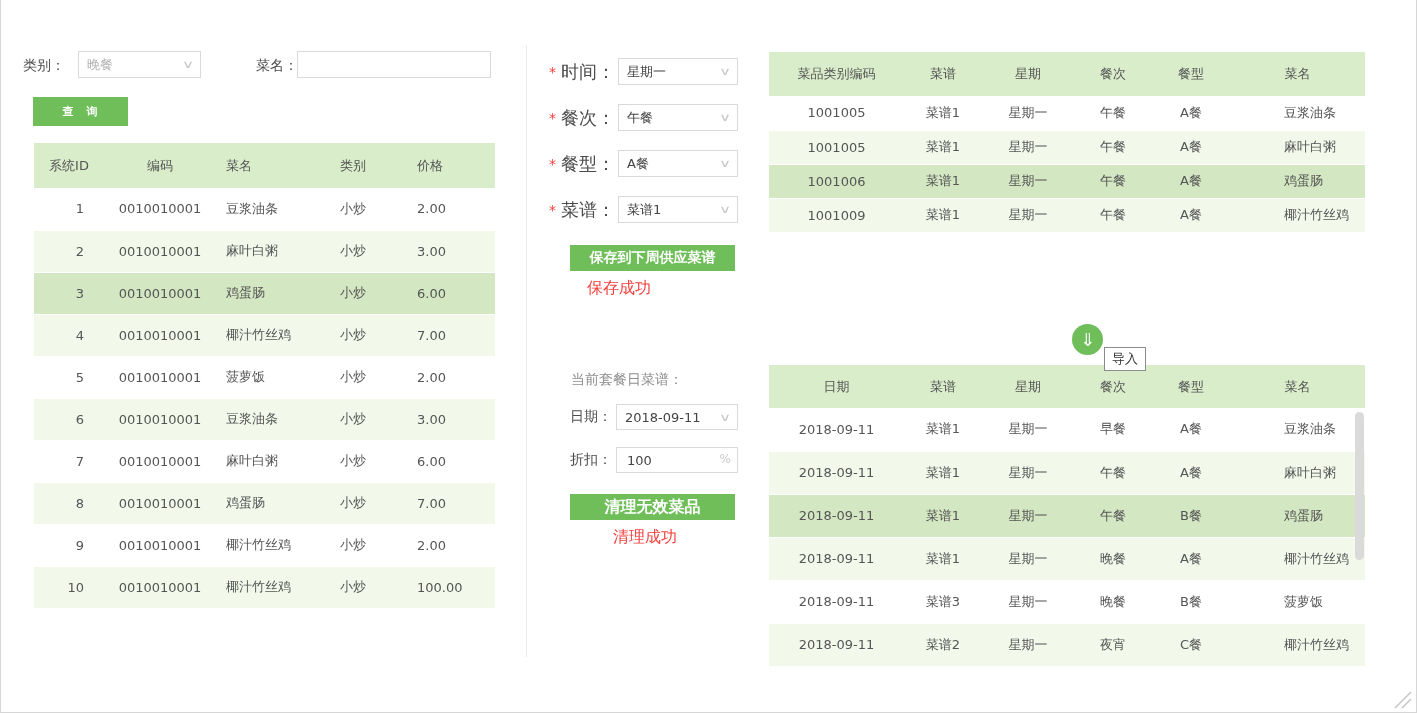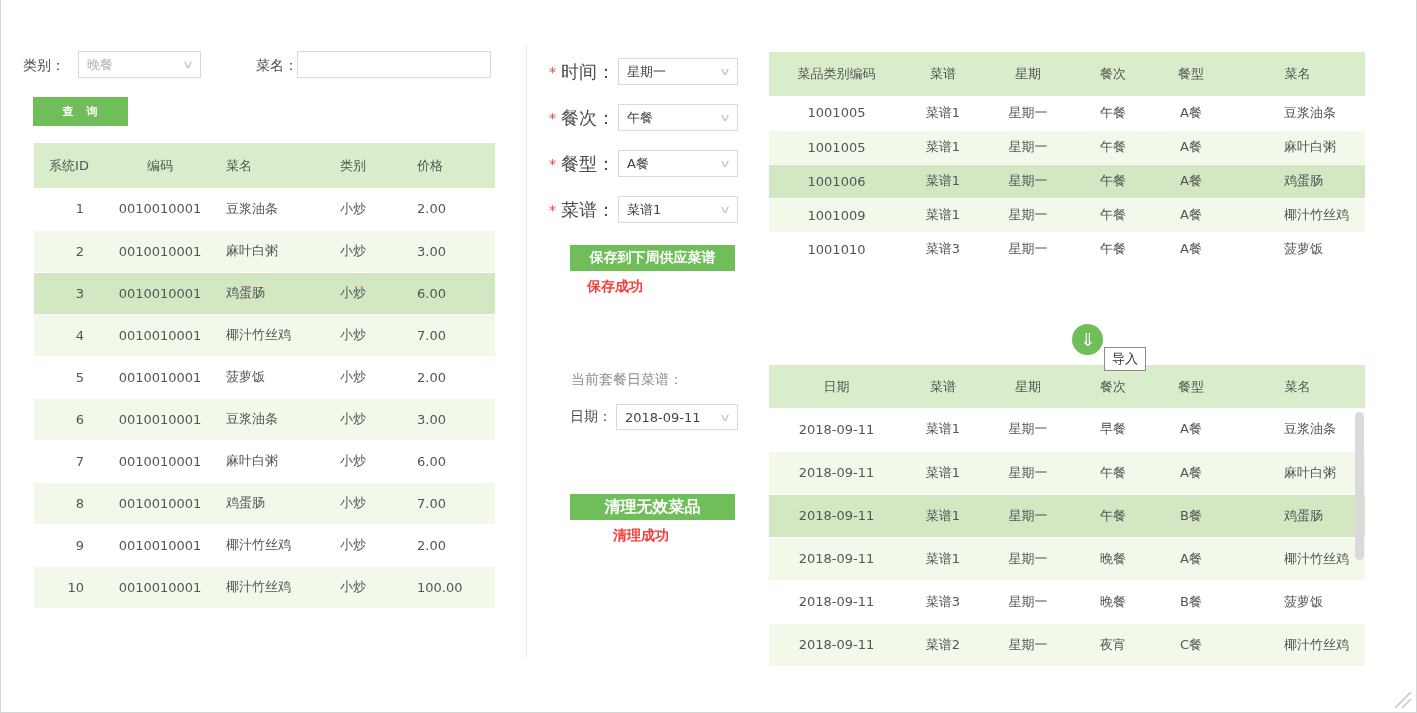--- a/index.html
+++ b/index.html
@@ -23,21 +23,21 @@
   .lbl{font-size:14px;color:#4c4c4c;white-space:nowrap;}
   .sel{height:27px;border:1px solid #d9d9d9;background:#fff;display:flex;align-items:center;
     justify-content:space-between;padding:0 8px;cursor:pointer;}
   .sel .val{font-size:13px;color:#444;}
   .sel .val.muted{color:#b3b3b3;}
   .chev{color:#c8c8c8;font-size:11px;transform:scaleX(1.5);}
   .text-input{height:27px;border:1px solid #d9d9d9;padding:0 8px;font-size:13px;color:#444;outline:none;
     font-family:"DejaVu Sans","Liberation Sans",sans-serif;}
   .btn{border:none;background:var(--green-button);color:#fff;font-size:11px;font-weight:600;cursor:pointer;
     letter-spacing:1px;font-family:"DejaVu Sans","Liberation Sans",sans-serif;}
-  .status-red{color:var(--status-red);font-size:14px;font-weight:700;}
+  .status-red{color:var(--status-red);font-size:16px;font-weight:400;}
 
   
   table.tbl{position:absolute;border-collapse:collapse;table-layout:fixed;}
   .tbl th{background:var(--header-green);font-weight:normal;color:#555;font-size:13px;text-align:center;}
   .tbl td{color:#555;font-size:13px;text-align:center;border-bottom:1px solid #fff;}
   .tbl tbody tr{background:#fff;cursor:pointer;}
   .tbl tbody tr:nth-child(even){background:var(--row-light);}
   .tbl tbody tr.selected{background:var(--row-selected);}
 
   .t-left{width:461px;}
@@ -224,20 +224,27 @@
 
   <div class="abs section-label" style="left:570px;top:371px;">当前套餐日菜谱：</div>
 
   <div class="field2" style="top:404px;">
     <span class="f2label">日期：</span>
     <div class="sel">
       <span class="val">2018-09-11</span>
       <span class="chev">∨</span>
     </div>
   </div>
+  <div class="field2" style="top:447px;">
+    <span class="f2label">折扣：</span>
+    <div class="input-wrap">
+      <input value="100" style="">
+      <span class="pct">%</span>
+    </div>
+  </div>
 
   <button class="abs btn" style="left:569px;top:494px;width:165px;height:26px;font-size:16px;letter-spacing:0;">清理无效菜品</button>
   <div class="abs status-red" style="left:612px;top:527px;">清理成功</div>
 
   <table class="tbl t-right t-top" style="left:768px;top:52px;">
       <thead>
         <tr>
           <th>菜品类别编码</th>
           <th>菜谱</th>
           <th>星期</th>
@@ -272,28 +279,20 @@
           <td>鸡蛋肠</td>
         </tr>
         <tr>
           <td>1001009</td>
           <td>菜谱1</td>
           <td>星期一</td>
           <td>午餐</td>
           <td>A餐</td>
           <td>椰汁竹丝鸡</td>
         </tr>
-        <tr>
-          <td>1001010</td>
-          <td>菜谱3</td>
-          <td>星期一</td>
-          <td>午餐</td>
-          <td>A餐</td>
-          <td>菠萝饭</td>
-        </tr>
       </tbody>
     </table>
 
   <div class="import-btn">
     <span>⇓</span>
   </div>
   <div class="tooltip">导入</div>
 
   <table class="tbl t-right t-bot" style="left:768px;top:365px;">
       <thead>

